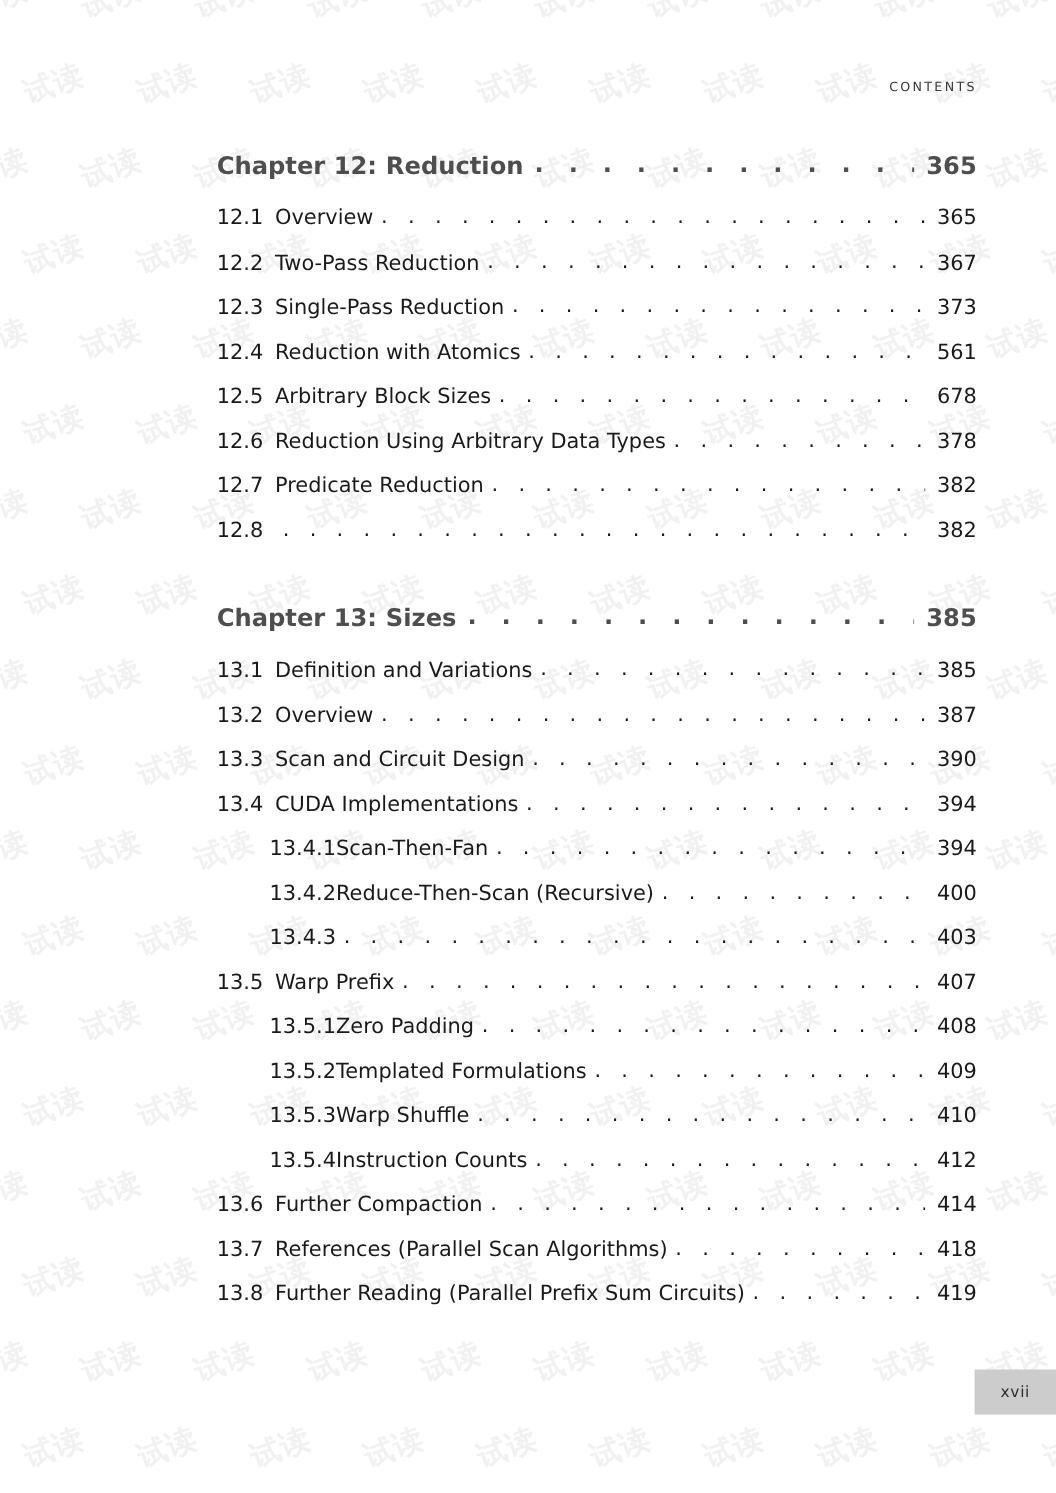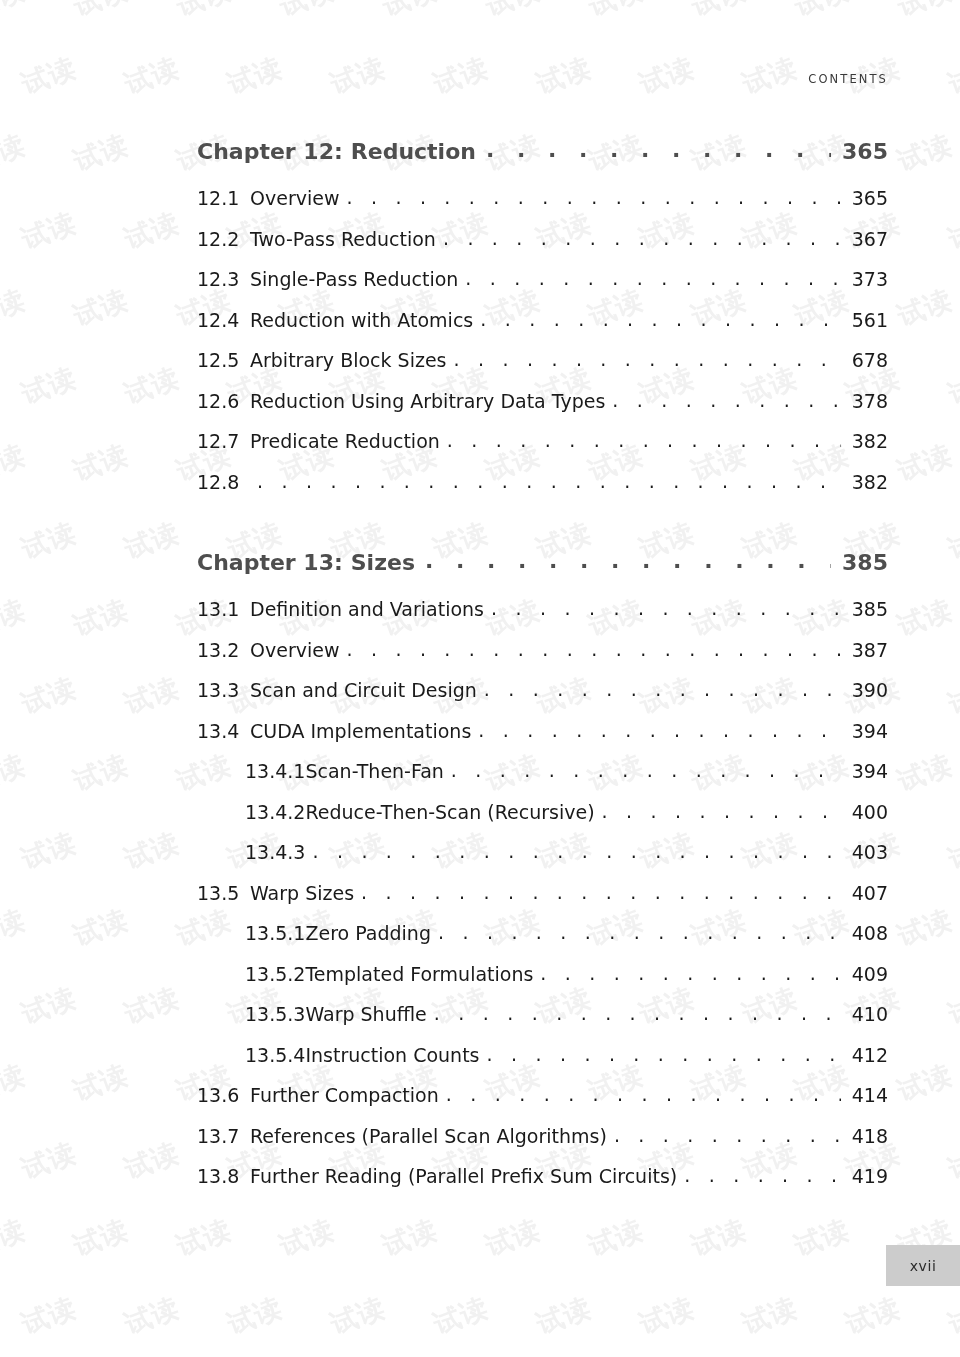--- a/index.html
+++ b/index.html
@@ -449,21 +449,21 @@
           <span class="leader">. . . . . . . . . . . . . . . . . . . . . . . . . . . . . . . . . . . . . . . . . . . . . . . . . . . . . . . . . . . . . . . . . . . . . . . .</span>
           <span class="pg">400</span>
         </div>
         <div class="entry subsection">
           <span class="num">13.4.3</span>
           <span class="leader">. . . . . . . . . . . . . . . . . . . . . . . . . . . . . . . . . . . . . . . . . . . . . . . . . . . . . . . . . . . . . . . . . . . . . . . .</span>
           <span class="pg">403</span>
         </div>
         <div class="entry section">
           <span class="num">13.5</span>
-          <span class="title">Warp Sizes</span>
+          <span class="title">Warp Prefix</span>
           <span class="leader">. . . . . . . . . . . . . . . . . . . . . . . . . . . . . . . . . . . . . . . . . . . . . . . . . . . . . . . . . . . . . . . . . . . . . . . .</span>
           <span class="pg">407</span>
         </div>
         <div class="entry subsection">
           <span class="num">13.5.1</span>
           <span class="title">Zero Padding</span>
           <span class="leader">. . . . . . . . . . . . . . . . . . . . . . . . . . . . . . . . . . . . . . . . . . . . . . . . . . . . . . . . . . . . . . . . . . . . . . . .</span>
           <span class="pg">408</span>
         </div>
         <div class="entry subsection">

